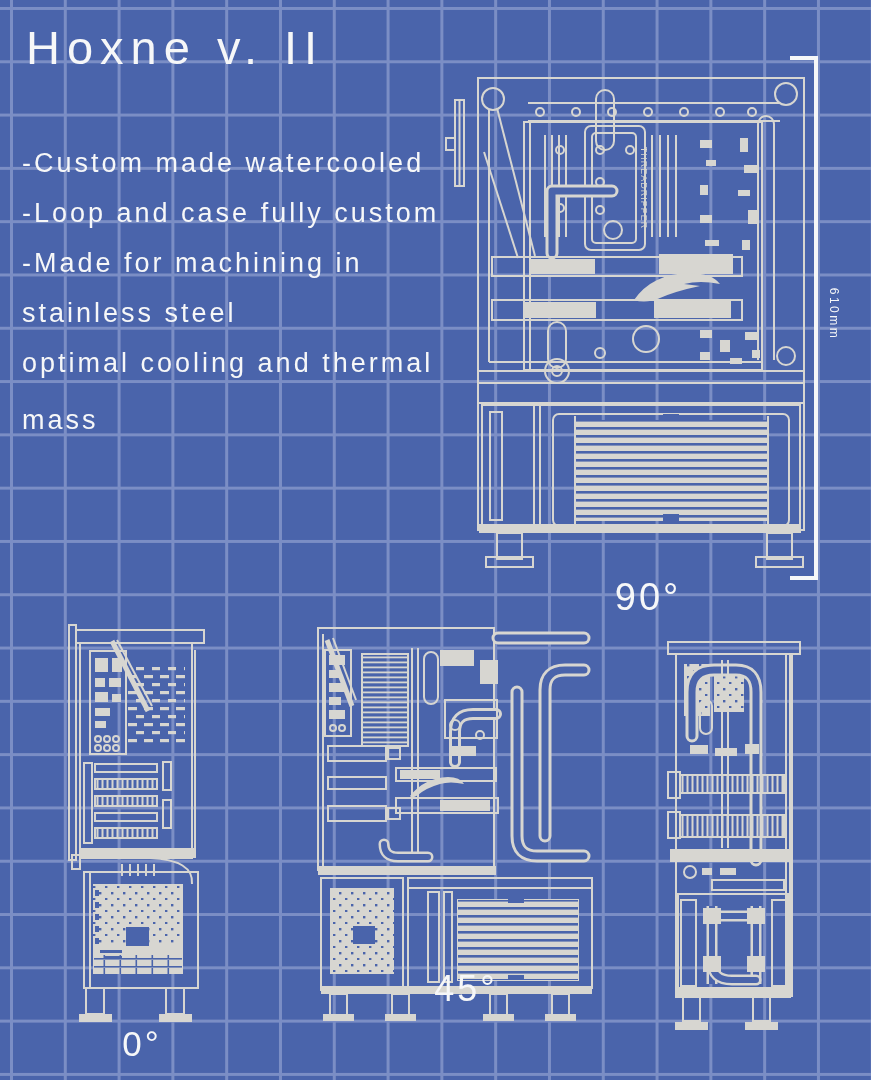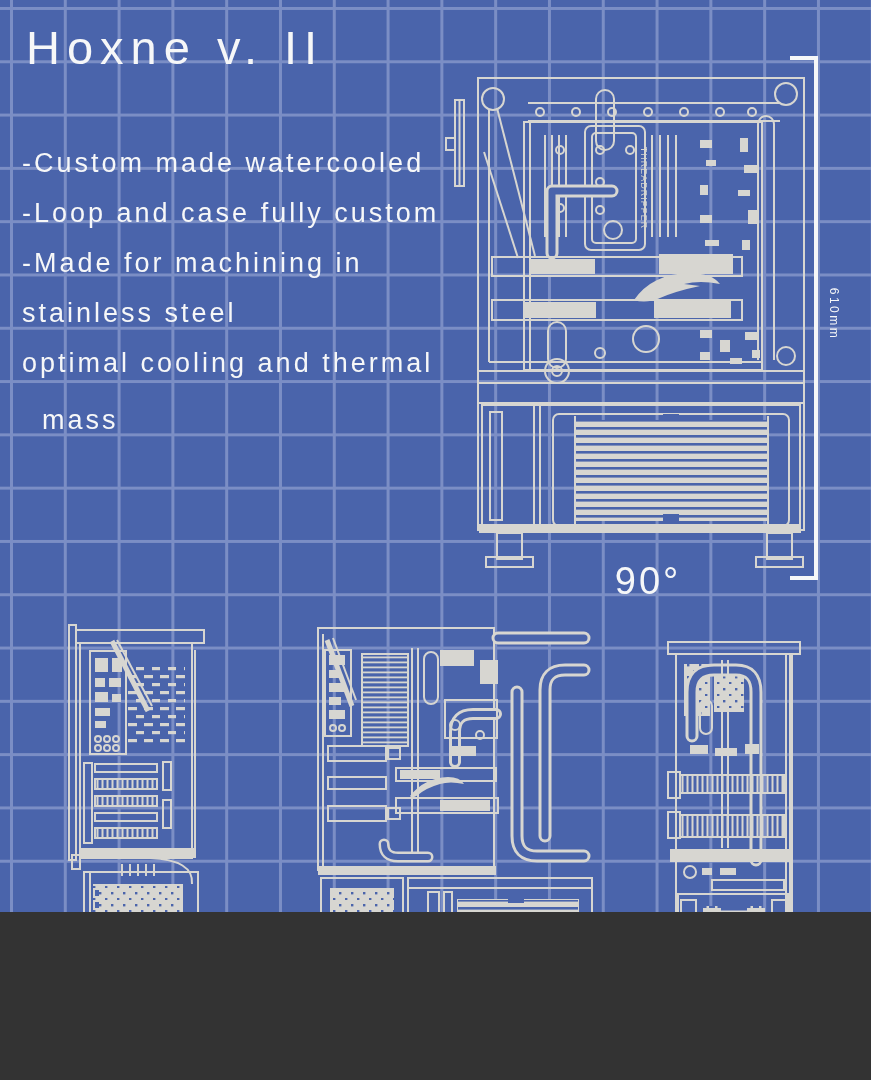--- a/index.html
+++ b/index.html
@@ -4,48 +4,48 @@
 <style>
   :root{
     --bg:#4a64ab;
     --grid:#7b8ec5;
     --ink:#d7d6d1;
     --txt:#f6f7f8;
   }
   html,body{margin:0;padding:0;background:#333;}
   .canvas{
     position:relative;
-    width:871px;height:912px;
+    width:871px;height:1080px;
     overflow:hidden;
     background-color:var(--bg);
     background-image:
       linear-gradient(to right, var(--grid) 3px, transparent 3px),
       linear-gradient(to bottom, var(--grid) 3px, transparent 3px);
     background-size:53.8px 53.3px;
     background-position:10px 7px;
     font-family:"Liberation Sans", sans-serif;
   }
   .title{
     position:absolute;left:26px;top:20px;
     font-size:47px;font-weight:400;color:var(--txt);
     letter-spacing:7px;white-space:nowrap;
   }
   .desc{
     position:absolute;left:22px;top:138px;
     font-size:27px;color:var(--txt);
     letter-spacing:3px;line-height:50px;white-space:nowrap;
   }
   .desc .line{height:50px;}
-  .desc .line.last{margin-top:7px;margin-left:20px;}
+  .desc .line.last{margin-top:7px;}
   .angle-label{
     position:absolute;color:var(--txt);
     font-size:36px;letter-spacing:3px;
     text-align:center;width:110px;white-space:nowrap;
   }
-  .lbl-90{left:593px;top:560px;font-size:38px;}
+  .lbl-90{left:593px;top:576px;font-size:38px;}
   .lbl-0{left:87px;top:1024px;font-size:35px;}
   .lbl-45{left:411px;top:968px;font-size:36px;}
   .lbl-180{left:691px;top:1024px;font-size:35px;}
   svg{position:absolute;overflow:visible;}
   .view-90{left:428px;top:46px;}
   .view-0{left:36px;top:613px;}
   .view-45{left:301px;top:616px;}
   .view-180{left:636px;top:628px;}
   .defs-holder{width:0;height:0;position:absolute;}
 </style>

